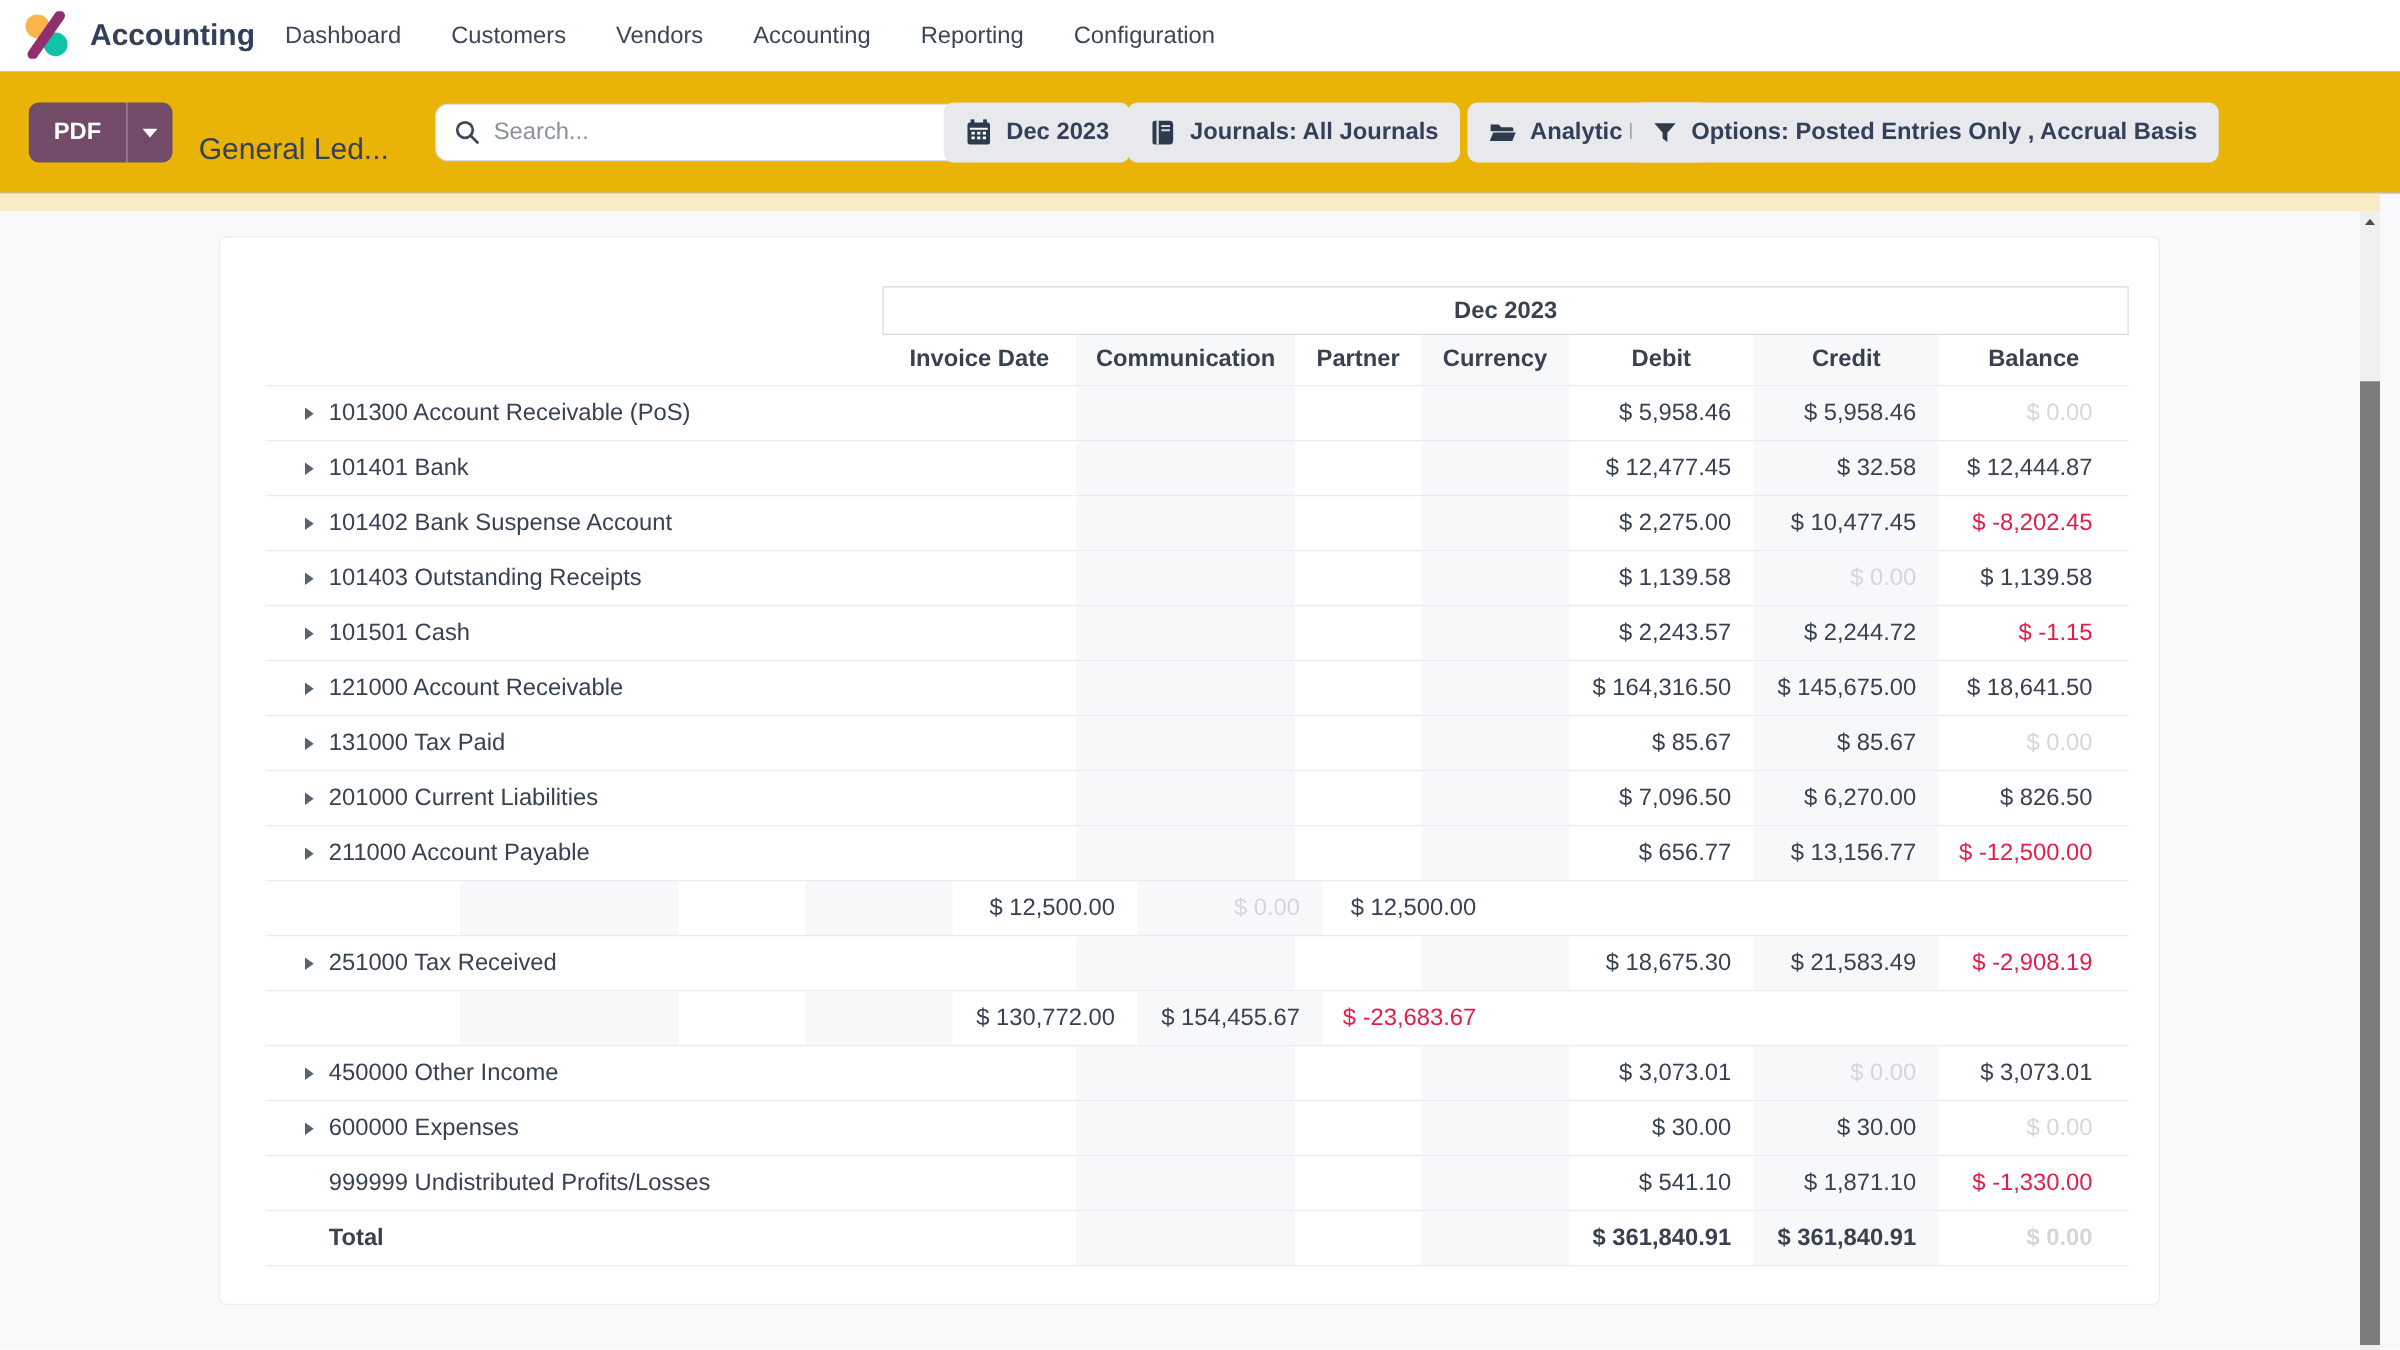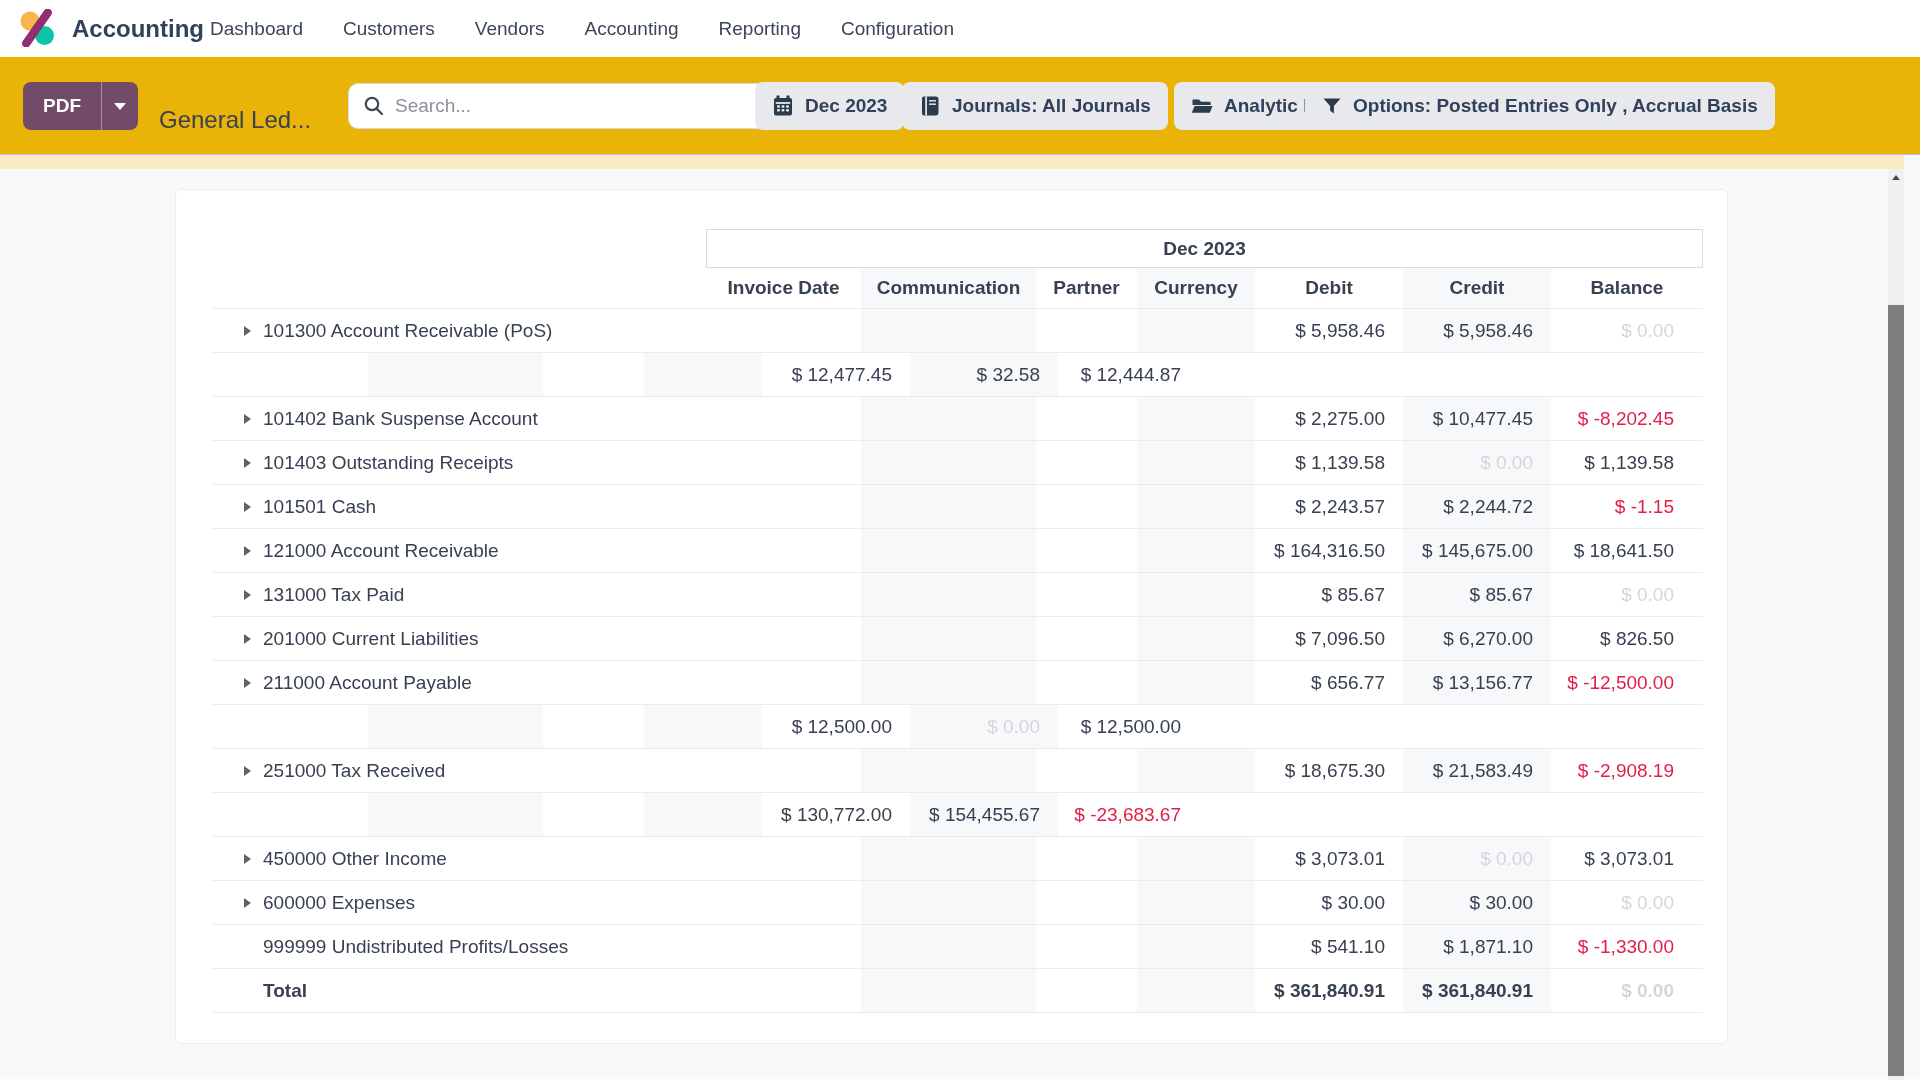--- a/index.html
+++ b/index.html
@@ -3,21 +3,21 @@
 <meta charset="utf-8">
 <style>
   * { box-sizing: border-box; margin: 0; padding: 0; }
   html,body { width:1920px; height:1080px; overflow:hidden; }
   body { font-family:"Liberation Sans", sans-serif; color:#374151; background:#fff; position:relative; }
 
   
   .navbar { position:relative; height:57px; background:#fff;padding-left:32px; }
   .app-icon { position:absolute; left:18px; top:9px; width:38px; height:38px; }
   .app-name { position:absolute; left:72px; top:0; line-height:57px; font-size:24px; font-weight:700; color:#32405a; }
-  .nav-menu { position:absolute; left:210px; top:0; height:57px; display:flex; align-items:center; gap:40px; font-size:19px; color:#3b4657; }
+  .nav-menu { position:absolute; left:228px; top:0; height:57px; display:flex; align-items:center; gap:40px; font-size:19px; color:#3b4657; }
   .nav-menu span { cursor:pointer; white-space:nowrap; }
   .systray { position:absolute; right:0; top:0; height:57px; }
 
   
   .control-panel { position:relative; height:98px; background:#eab308; border-bottom:1px solid #c4b5fd; }
   .btn-pdf { position:absolute; left:23px; top:25px; height:48px; display:flex; background:#714B67; border-radius:8px; color:#fff; cursor:pointer; }
   .pdf-main { padding:0 20px; font-size:19px; font-weight:700; line-height:48px; }
   .pdf-caret-seg { width:37px; border-left:1px solid rgba(255,255,255,.38); display:flex; align-items:center; justify-content:center; }
   .caret-down-white { width:0; height:0; border-left:6px solid transparent; border-right:6px solid transparent; border-top:7px solid #fff; }
   .page-title { position:absolute; left:159px; top:14px; line-height:98px; font-size:24px; color:#374151; white-space:nowrap; }
@@ -181,20 +181,24 @@
               </div>
               <div class="cell col-invoice-date"></div>
               <div class="cell col-communication"></div>
               <div class="cell col-partner"></div>
               <div class="cell col-currency"></div>
               <div class="cell amount col-debit amt-normal">$ 5,958.46</div>
               <div class="cell amount col-credit amt-normal">$ 5,958.46</div>
               <div class="cell amount col-balance amt-zero">$ 0.00</div>
             </div>
             <div class="grid-row">
+              <div class="cell name-cell">
+                <span class="caret"></span>
+                <span>101401 Bank</span>
+              </div>
               <div class="cell col-invoice-date"></div>
               <div class="cell col-communication"></div>
               <div class="cell col-partner"></div>
               <div class="cell col-currency"></div>
               <div class="cell amount col-debit amt-normal">$ 12,477.45</div>
               <div class="cell amount col-credit amt-normal">$ 32.58</div>
               <div class="cell amount col-balance amt-normal">$ 12,444.87</div>
             </div>
             <div class="grid-row">
               <div class="cell name-cell">

